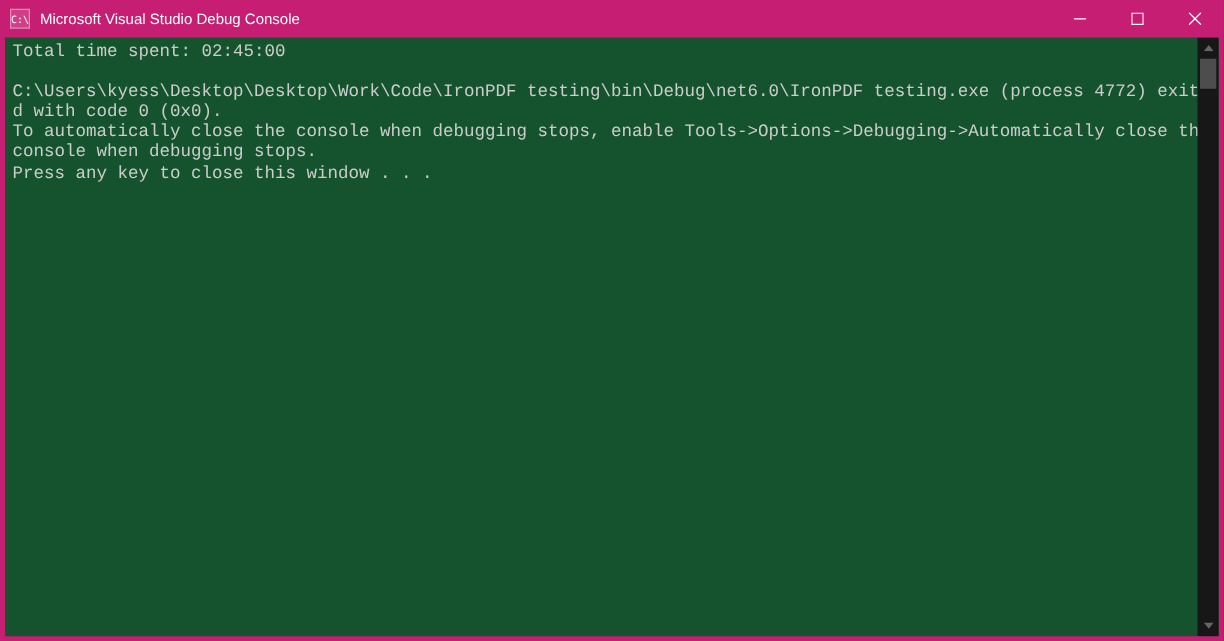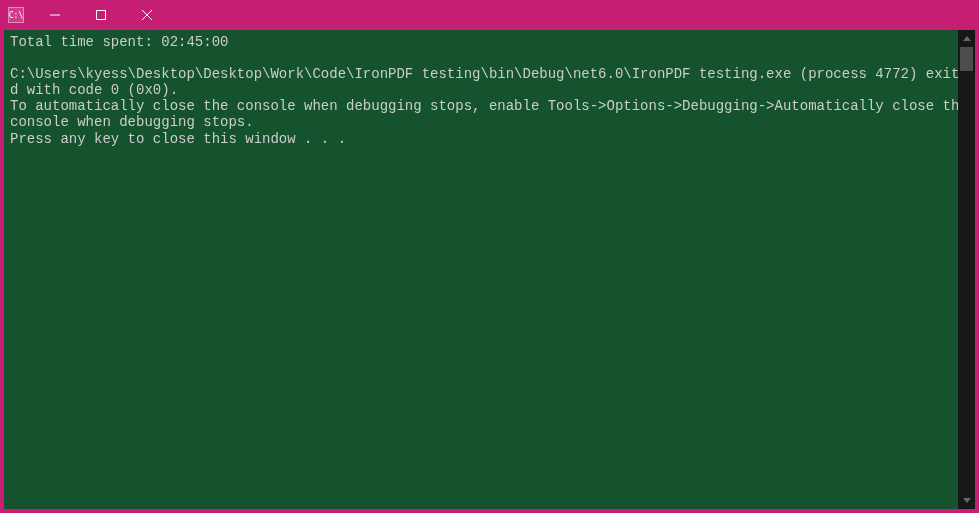--- a/index.html
+++ b/index.html
@@ -118,20 +118,21 @@
     }
   </style>
 </head>
 <body>
 
 <div class="window">
   <div class="titlebar">
     <div class="titlebar-icon">
       <span>C:\</span>
     </div>
+    <div class="titlebar-title">Microsoft Visual Studio Debug Console</div>
     <div class="titlebar-controls">
       <div class="titlebar-btn">
         <svg viewBox="0 0 10 10">
             <line x1="0" y1="5" x2="10" y2="5"></line>
           </svg>
       </div>
       <div class="titlebar-btn">
         <svg viewBox="0 0 10 10">
             <rect x="0.5" y="0.5" width="9" height="9"></rect>
           </svg>

